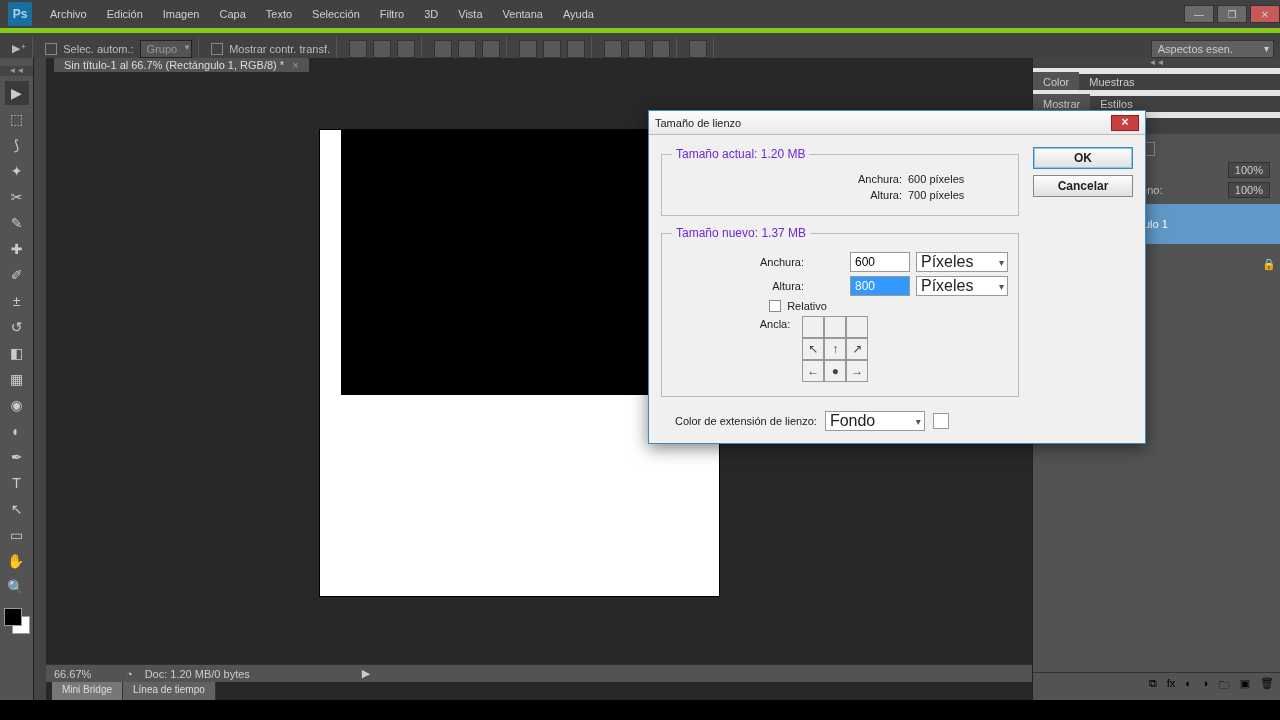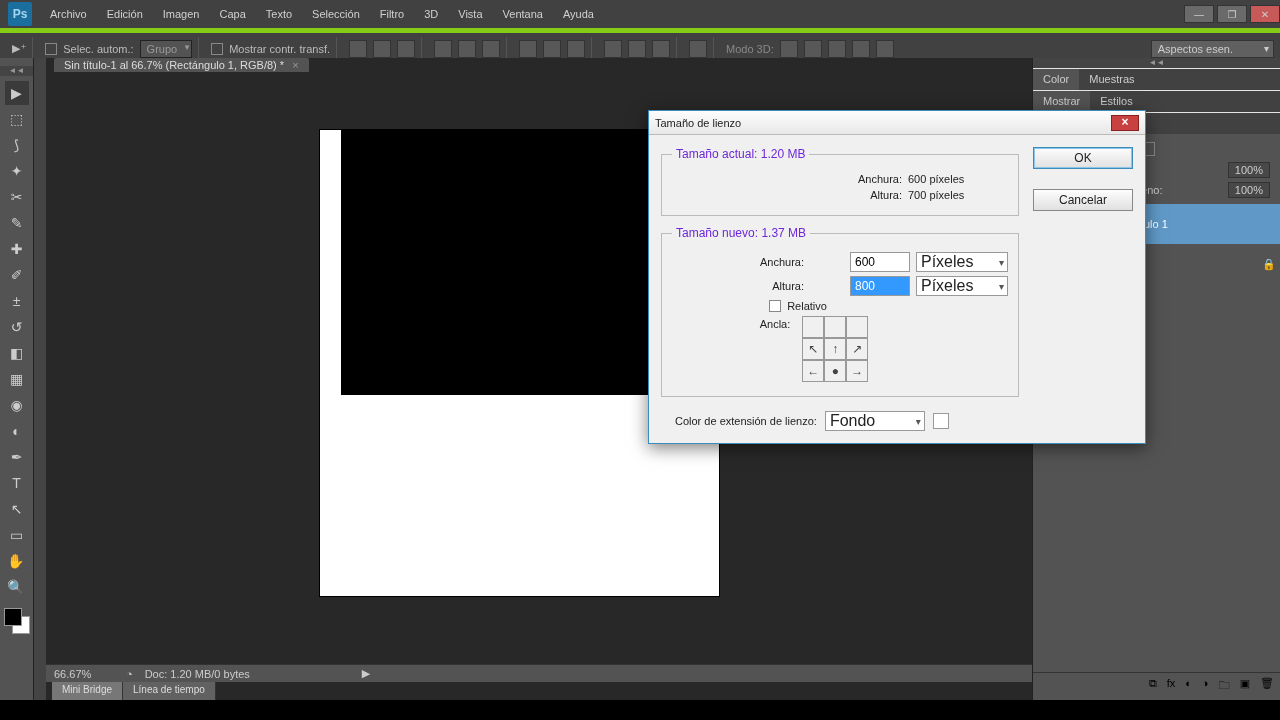--- a/index.html
+++ b/index.html
@@ -34,21 +34,21 @@
   .cs-bg{width:18px;height:18px;background:#fff;border:1px solid #999;position:absolute;bottom:0;right:0;}
   
   .canvas-area{flex:1;background:#282828;position:relative;}
   .doc-tab{position:absolute;top:0;left:8px;height:14px;background:#535353;color:#ddd;padding:0 10px;display:flex;align-items:center;border-radius:2px 2px 0 0;}
   .doc-tab .x{margin-left:8px;color:#999;}
   .canvas{position:absolute;left:274px;top:72px;width:399px;height:466px;background:#fff;box-shadow:0 0 0 1px #000;}
   .black-rect{position:absolute;left:21px;top:0;width:378px;height:265px;background:#000;}
   
   .right-panels{width:248px;background:#535353;border-left:1px solid #222;display:flex;flex-direction:column;}
   .rp-collapse{height:10px;background:#444;color:#999;text-align:center;font-size:8px;}
-  .panel-tabs{display:flex;background:#414141;height:22px;border-top:1px solid #e5e5e5;}
+  .panel-tabs{display:flex;background:#414141;height:22px;border-top:6px solid #e5e5e5;align-items:center;}
   .ptab{padding:4px 10px;color:#ccc;}
   .ptab.active{background:#535353;}
   .panel-body{background:#535353;padding:4px;min-height:40px;}
   .icon-row{display:flex;gap:10px;padding:4px 8px;}
   .ic{width:14px;height:14px;border:1px solid #888;}
   .prop-row{display:flex;align-items:center;justify-content:space-between;padding:2px 6px;color:#ccc;}
   .prop-val{background:#484848;padding:1px 6px;border:1px solid #333;}
   .layer-row{display:flex;align-items:center;padding:6px;color:#ccc;gap:8px;}
   .layer-row.sel{background:#6099c8;color:#fff;}
   .eye{width:14px;height:14px;}
@@ -59,21 +59,21 @@
   .zoom{width:60px;}
   .btab{background:#616161;color:#ddd;padding:2px 10px;border-right:1px solid #333;font-size:10px;}
   .btab.active{background:#777;}
   
   
   .dialog{position:absolute;left:648px;top:110px;width:498px;background:#f0f0f0;border:1px solid #3c8bbd;box-shadow:0 4px 16px rgba(0,0,0,0.5);}
   .dlg-title{height:24px;background:linear-gradient(#fdfdfd,#e8e8e8);display:flex;align-items:center;padding:0 6px;color:#222;border-bottom:1px solid #bbb;}
   .dlg-close{margin-left:auto;width:28px;height:16px;background:#c94040;color:#fff;text-align:center;line-height:13px;font-size:12px;border:1px solid #8a2020;font-weight:bold;}
   .dlg-body{padding:12px;display:flex;gap:14px;}
   .dlg-main{flex:1;}
-  .dlg-side{width:100px;display:flex;flex-direction:column;gap:20px;}
+  .dlg-side{width:100px;display:flex;flex-direction:column;gap:6px;font-weight:bold;}
   .dlg-btn{height:22px;border:1px solid #888;background:linear-gradient(#fdfdfd,#e0e0e0);text-align:center;line-height:20px;color:#222;font-size:12px;}
   .dlg-btn.primary{border:1px solid #3c8bbd; box-shadow:0 0 0 1px #8ec4e6 inset;}
   fieldset{border:1px solid #bbb;padding:8px 10px 10px;margin-bottom:10px;}
   legend{padding:0 4px;color:#6d28d9;font-size:12px;}
   .frow{display:flex;align-items:center;justify-content:flex-end;gap:6px;margin:4px 0;color:#222;font-size:12px;}
   .frow label{text-align:right;}
   .finput{width:60px;height:20px;border:1px solid #999;padding:0 4px;font-size:12px;margin-left:40px;}
   .finput.sel{background:#3399ff;color:#fff;}
   .fselect{width:92px;height:20px;border:1px solid #999;background:#fff;font-size:16px;padding:0 16px 0 4px;position:relative;display:flex;align-items:center;}
   .fselect::after{content:"▾";position:absolute;right:3px;font-size:10px;color:#555;}
@@ -133,28 +133,20 @@
     <span class="opt-icon"></span>
     <span class="opt-icon"></span>
     <span class="opt-icon"></span>
   </div>
   <div class="opt-section">
     <span class="opt-icon"></span>
     <span class="opt-icon"></span>
     <span class="opt-icon"></span>
   </div>
   <div class="opt-section">
-    <span class="opt-icon"></span>
-  </div>
-  <div class="opt-section" style="border:none;color:#888;">
-    <span>Modo 3D:</span>
-    <span class="opt-icon"></span>
-    <span class="opt-icon"></span>
-    <span class="opt-icon"></span>
-    <span class="opt-icon"></span>
     <span class="opt-icon"></span>
   </div>
   <div class="opt-dd">Aspectos esen.</div>
 </div>
 
 <div class="workspace">
 
   <div class="toolbox">
     <div class="tbx-collapse">◄◄</div>
     <div class="tool active">▶</div>

